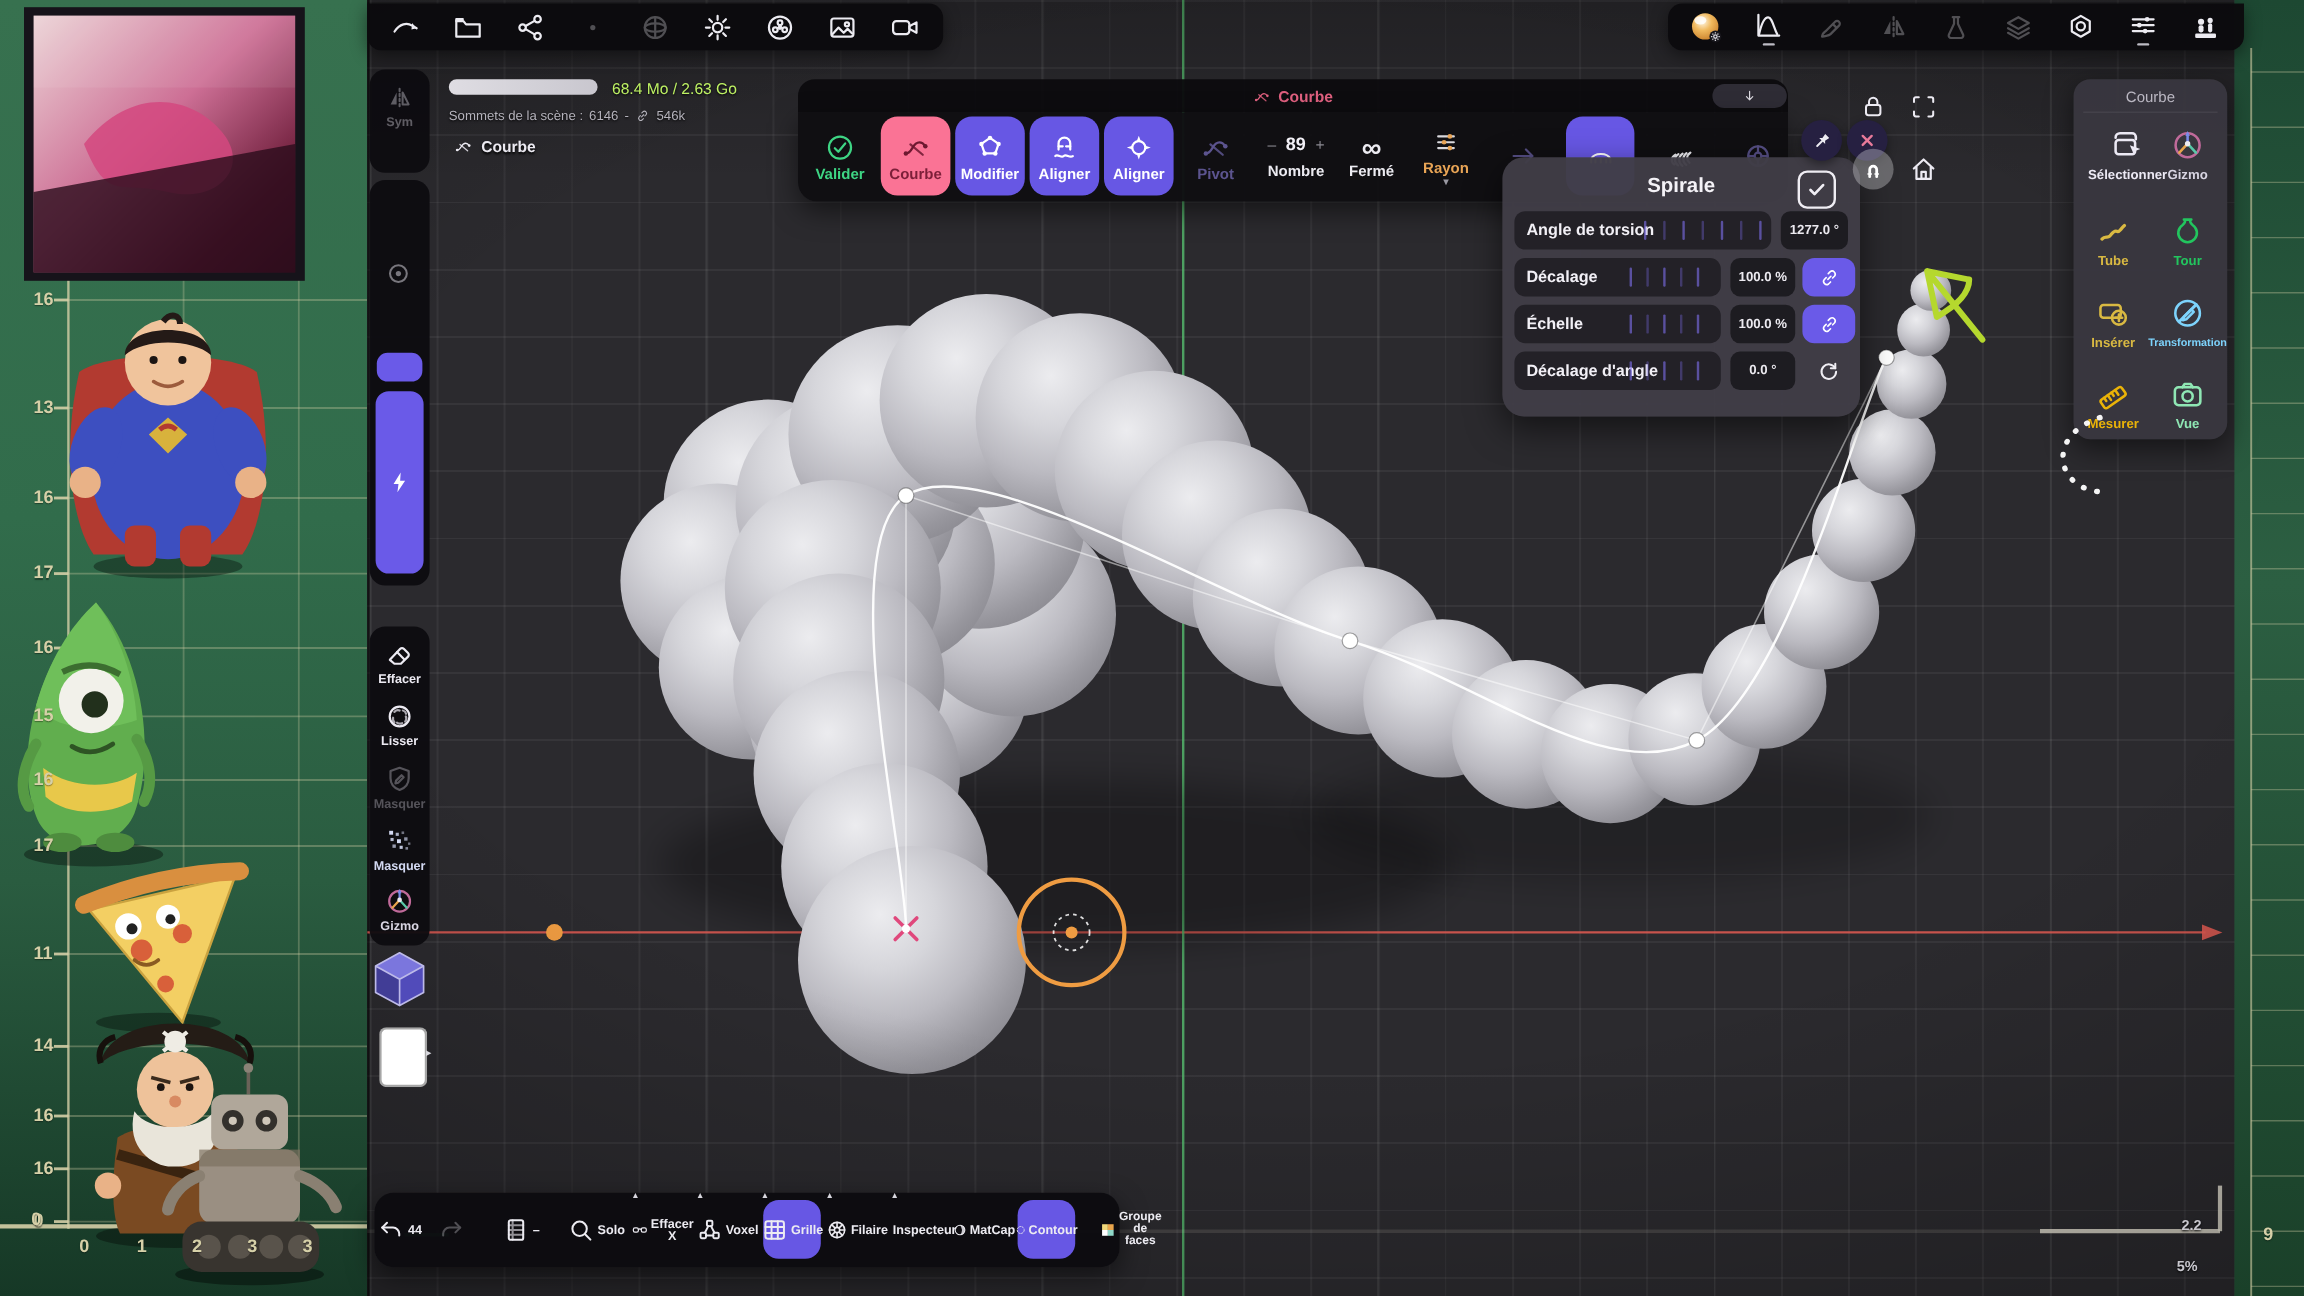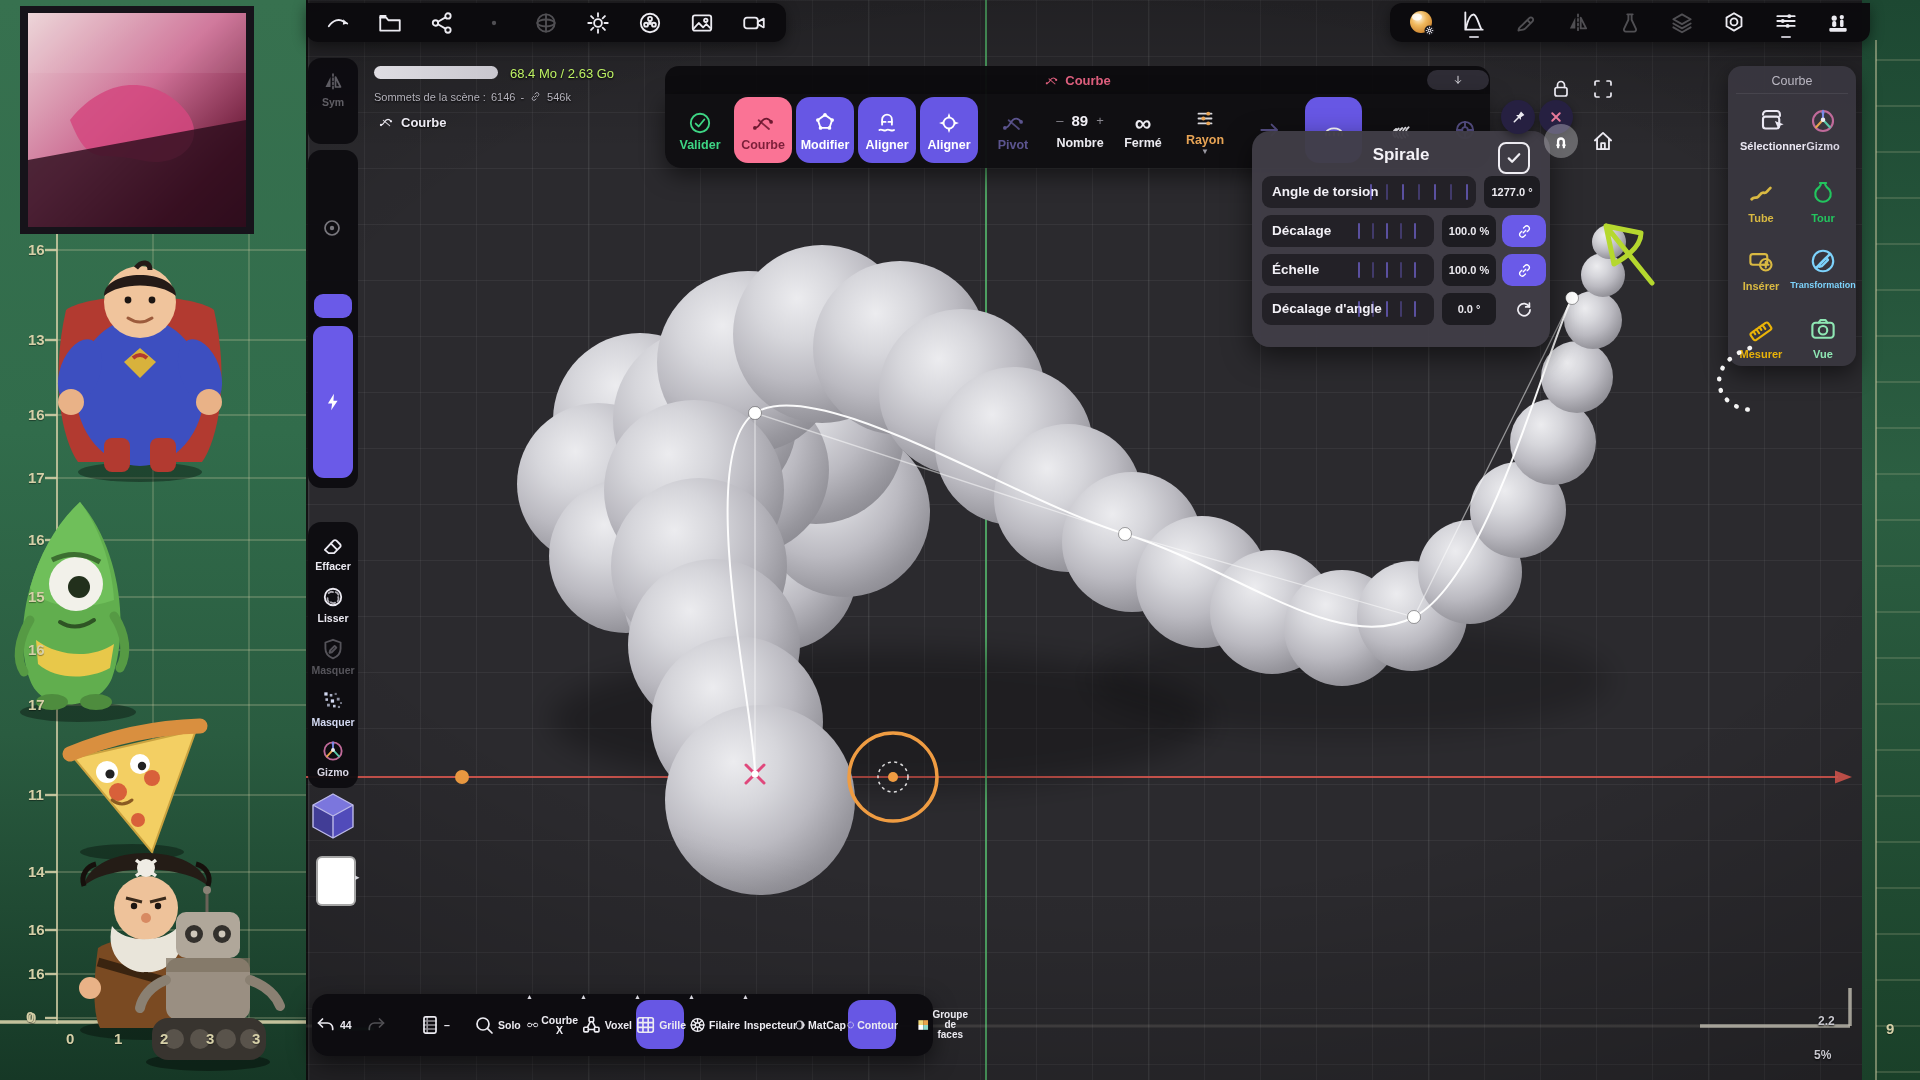--- a/index.html
+++ b/index.html
@@ -989,21 +989,21 @@
         </svg>
         <span class="lbl" style="">Solo</span>
       </div>
       <div class="bti" style="left: 214px;">
         <span class="caret">▲</span>
         <svg class="ic" width="24" height="24" viewBox="0 0 24 24" fill="none" stroke="currentColor" stroke-width="1.7" stroke-linecap="round" stroke-linejoin="round">
           <rect x="3" y="9" width="7" height="6" rx="2.2"></rect>
           <rect x="14" y="9" width="7" height="6" rx="2.2"></rect>
           <path d="M10 11.5 c1-1.4 3-1.4 4 0"></path>
         </svg>
-        <span class="lbl" style="">Courbe X</span>
+        <span class="lbl" style="">Effacer X</span>
       </div>
       <div class="bti" style="left: 268px;">
         <span class="caret">▲</span>
         <svg class="ic" width="24" height="24" viewBox="0 0 24 24" fill="none" stroke="currentColor" stroke-width="1.7" stroke-linecap="round" stroke-linejoin="round">
           <rect x="9.6" y="3.8" width="4.8" height="4.8" rx="1"></rect>
           <rect x="4" y="14.4" width="4.8" height="4.8" rx="1"></rect>
           <rect x="15.2" y="14.4" width="4.8" height="4.8" rx="1"></rect>
           <path d="M10.8 8.6 l-3 5.8 M13.2 8.6 l3 5.8 M8.8 16.8 h6.4"></path>
         </svg>
         <span class="lbl" style="">Voxel</span>

